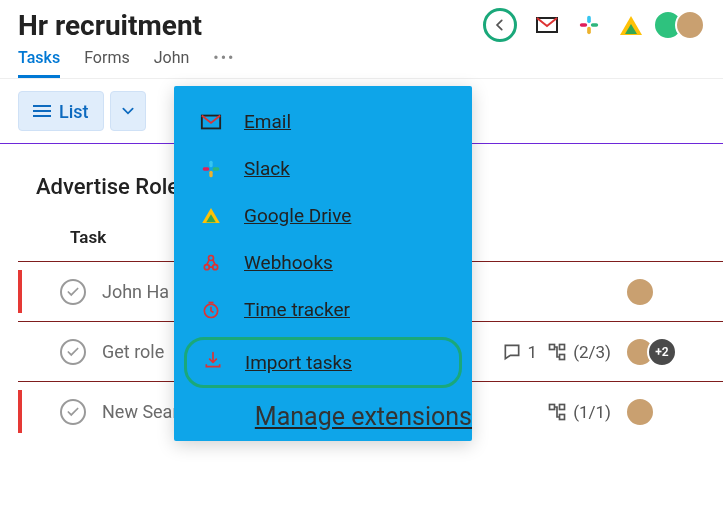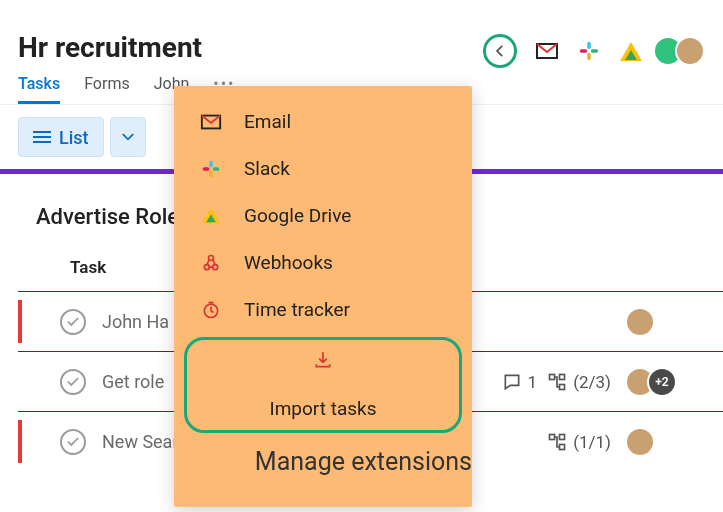--- a/index.html
+++ b/index.html
@@ -7,23 +7,23 @@
     font-family: -apple-system, BlinkMacSystemFont, "Segoe UI", Roboto, sans-serif;
     background: #fff;
     color: #222;
     width: 723px;
     height: 512px;
     overflow: hidden;
     position: relative;
   }
   .header {
     display: flex;
-    align-items: center;
+    align-items: flex-end;
     justify-content: space-between;
-    padding: 26px 18px 0 18px;
+    padding: 0 18px 0 18px;
   }
   .title {
     font-size: 28px;
     font-weight: 700;
     color: #222;
   }
   .toolbar-icons {
     display: flex;
     align-items: center;
     gap: 18px;
@@ -78,21 +78,21 @@
     color:#555;
     border-bottom:1px solid #eee;
   }
   .tab { padding-bottom:8px; cursor:pointer; }
   .tab.active { color:#0078d4; border-bottom:3px solid #0078d4; font-weight:500; }
   .tab-more { color:#888; letter-spacing:2px; }
 
   .controls {
     display:flex; gap:6px;
     padding:12px 18px;
-    border-bottom:5px solid #6d28d9;
+    border-bottom:1px solid #6d28d9;
   }
   .list-btn {
     display:flex;align-items:center;gap:8px;
     background:#e0edfb;
     color:#0d6abf;
     border:1px solid #cfe1f6;
     border-radius:4px;
     height:40px;
     padding:0 14px;
     font-size:18px;font-weight:500;
@@ -139,38 +139,39 @@
   .task-name { flex:1;font-size:18px;color:#6b6b6b; }
   .task-meta { display:flex;align-items:center;gap:10px;margin-right:22px;color:#555;font-size:17px; }
   .meta-item { display:flex;align-items:center;gap:6px;color:#555; }
   .row-avatars { display:flex;align-items:center; width:90px; }
 
   
   .dropdown {
     position:absolute;
     left:174px; top:86px;
     width:298px;
-    background:#fdba74;
+    background:#0ea5e9;
     box-shadow:0 4px 18px rgba(0,0,0,.18);
     border-radius:2px;
-    padding:12px 0 29px 0;
+    padding:12px 0 8px 0;
     z-index:50;
+    text-decoration:underline;
   }
   .dd-item {
     display:flex;align-items:center;gap:22px;
     padding:12px 26px;
     font-size:19px;color:#222;
   }
   .dd-item .dd-icon { width:22px;display:flex;justify-content:center; }
   .dd-highlight {
     border:3px solid #1aa87a;border-radius:20px;
     margin:4px 10px;
     padding:10px 16px;
     display:flex;align-items:center;gap:22px;
-    font-size:19px;color:#222;flex-direction:column;
+    font-size:19px;color:#222;
   }
   .dd-manage {
     text-align:right;font-size:25px;color:#333;
     padding:10px 0 2px 0;
   }
 
   .burger { display:inline-block; }
   .burger span{ display:block;width:18px;height:2px;background:#0d6abf;margin:3px 0; }
 </style>
 </head>

